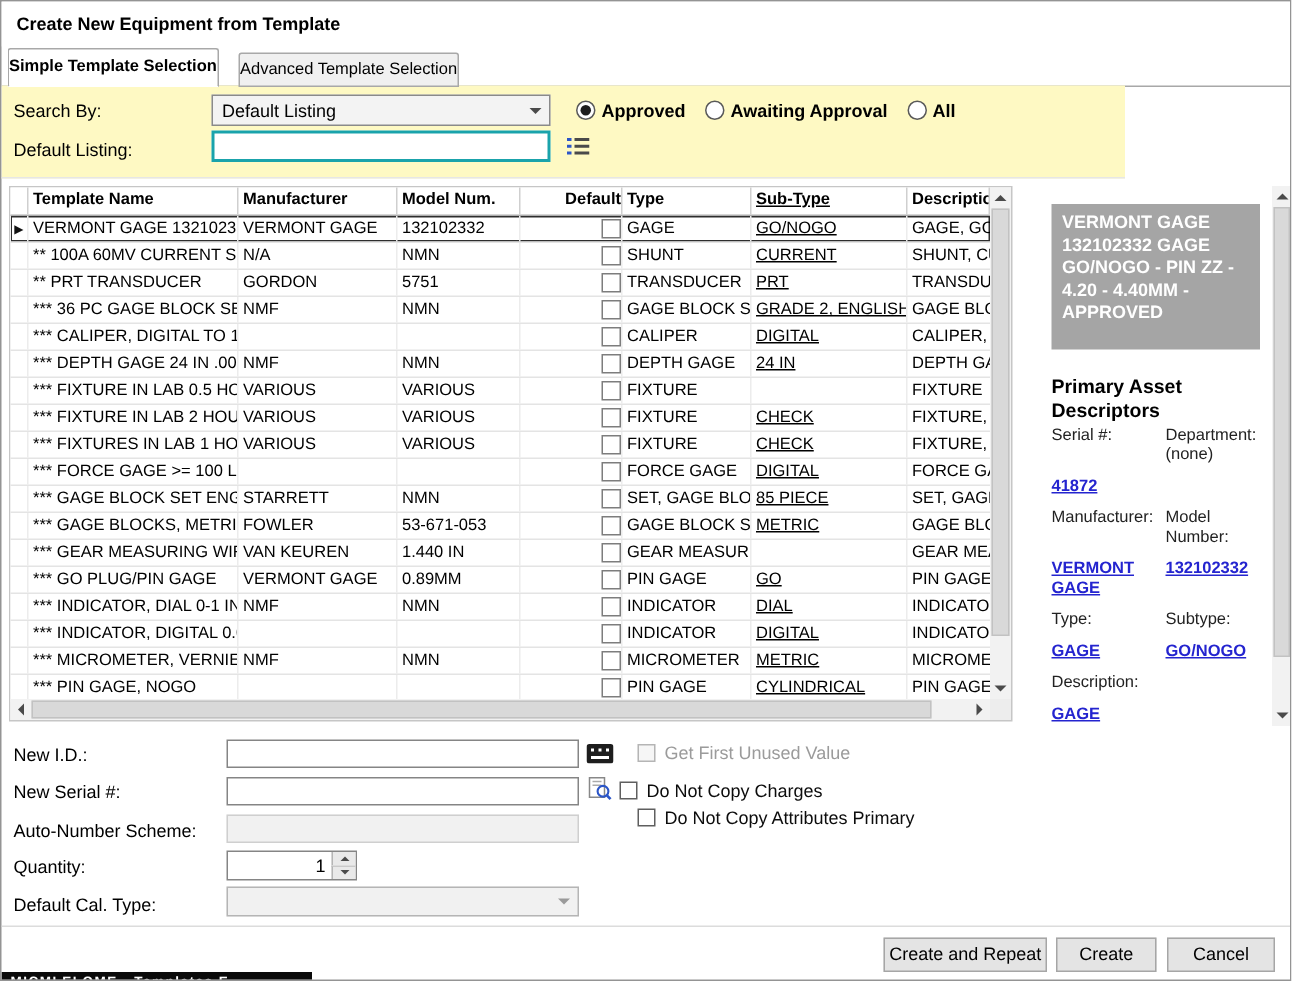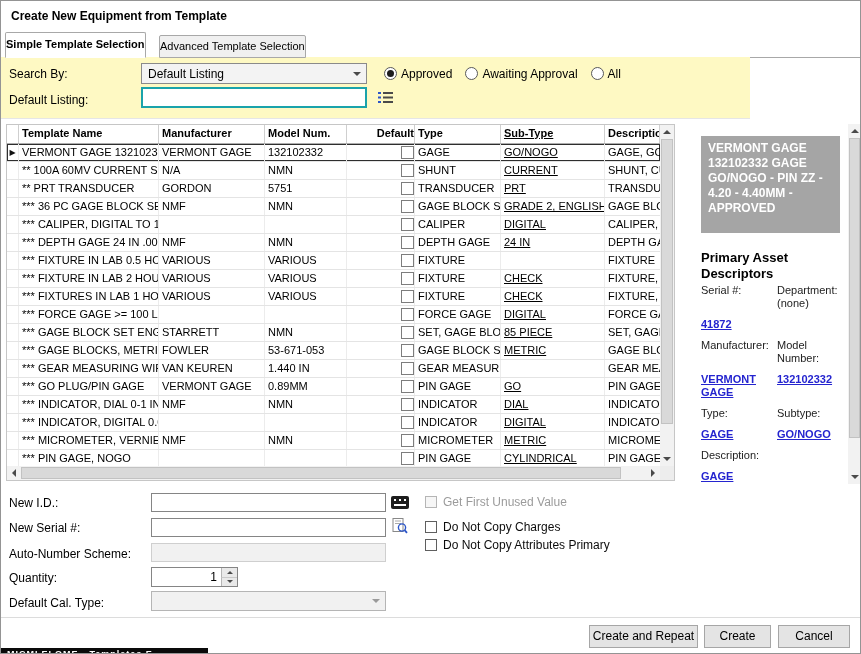--- a/index.html
+++ b/index.html
@@ -21,21 +21,21 @@
   .search-panel{position:absolute;left:0;top:56px;width:749px;height:61px;background:#fef9c3;border-bottom:1px solid #e6e6e6;}
   .lbl{position:absolute;font-size:12px;color:#000;white-space:nowrap;}
   .combo{position:absolute;box-sizing:border-box;background:#f3f3f3;border:1px solid #8a8a8a;height:21px;}
   .combo .combo-text{position:absolute;left:6px;top:3px;font-size:12px;white-space:nowrap;}
   .combo .combo-btn{position:absolute;right:0;top:0;width:18px;height:100%;display:flex;align-items:center;justify-content:center;}
   .tri-down{width:0;height:0;border-left:4px solid transparent;border-right:4px solid transparent;border-top:4px solid #4a4a4a;}
   .tri-up{width:0;height:0;border-left:4px solid transparent;border-right:4px solid transparent;border-bottom:4px solid #4a4a4a;}
   .tri-left{width:0;height:0;border-top:4px solid transparent;border-bottom:4px solid transparent;border-right:4px solid #4a4a4a;}
   .tri-right{width:0;height:0;border-top:4px solid transparent;border-bottom:4px solid transparent;border-left:4px solid #4a4a4a;}
   .radio-row{position:absolute;left:383px;top:62px;height:21px;display:flex;align-items:center;gap:13px;}
-  .radio-item{display:inline-flex;align-items:center;gap:4px;}
+  .radio-item{display:inline-flex;align-items:center;gap:4px;font-weight:bold;}
   .radio-circle{width:11px;height:11px;border:1px solid #595959;border-radius:50%;background:#fff;position:relative;display:inline-block;}
   .radio-item.on .radio-circle::after{content:"";position:absolute;left:2px;top:2px;width:7px;height:7px;border-radius:50%;background:#1d1d1d;}
   .radio-label{font-size:12px;}
   .text-input{position:absolute;box-sizing:border-box;height:21px;border:1px solid #858585;background:#fff;font-family:"Liberation Sans",sans-serif;font-size:12px;padding:0 4px;outline:none;}
   .text-input.focused{border:2px solid #1aa3ab;}
   .icon-btn{position:absolute;border:none;background:transparent;padding:0;margin:0;cursor:pointer;display:flex;align-items:center;justify-content:center;}
 
   
   .table{position:absolute;left:5px;top:123px;width:669px;height:357px;box-sizing:border-box;border:1px solid #c6c6c6;background:#fff;}
   .thead{display:flex;width:653px;height:18px;border-bottom:1px solid #adadad;background:#fff;}
@@ -424,21 +424,21 @@
   <input class="text-input" style="left: 150px; top: 517px; width: 235px; height: 19px;" value="">
   <button class="icon-btn" style="left:389px;top:516px;width:20px;height:18px;">
     <svg width="16" height="16" viewBox="0 0 16 16">
       <rect x="1" y="0.5" width="10" height="13" fill="#fff" stroke="#888" stroke-width="1"></rect>
       <line x1="3" y1="3" x2="9" y2="3" stroke="#aaa" stroke-width="1"></line>
       <line x1="3" y1="5.5" x2="9" y2="5.5" stroke="#aaa" stroke-width="1"></line>
       <circle cx="10" cy="9.5" r="3.6" fill="none" stroke="#2b55c8" stroke-width="1.4"></circle>
       <line x1="12.6" y1="12.2" x2="15" y2="14.8" stroke="#2b55c8" stroke-width="1.8"></line>
     </svg>
   </button>
-  <div class="fcheck" style="left:424px;top:519px;">
+  <div class="fcheck" style="left:412px;top:519px;">
     <span class="box"></span>
     <span class="clabel">Do Not Copy Charges</span>
   </div>
   <div class="fcheck" style="left:424px;top:537px;">
     <span class="box"></span>
     <span class="clabel">Do Not Copy Attributes Primary</span>
   </div>
 
   <span class="lbl" style="left:8px;top:546px;">Auto-Number Scheme:</span>
   <div class="input-disabled" style="left:150px;top:542px;width:235px;"></div>

